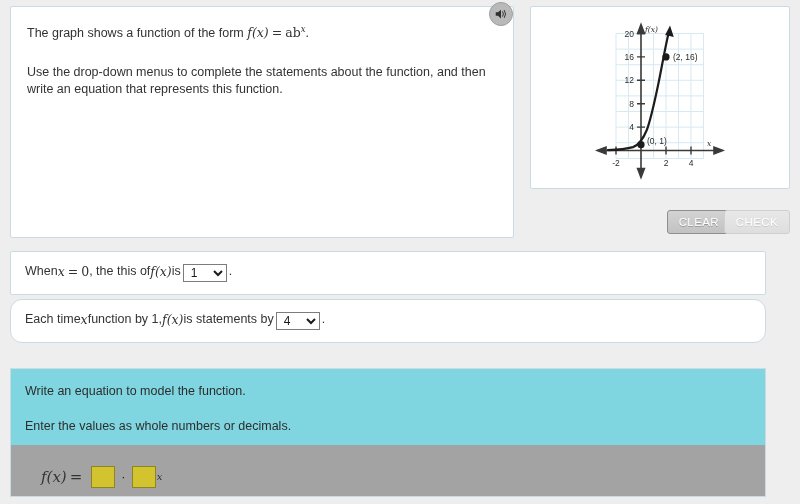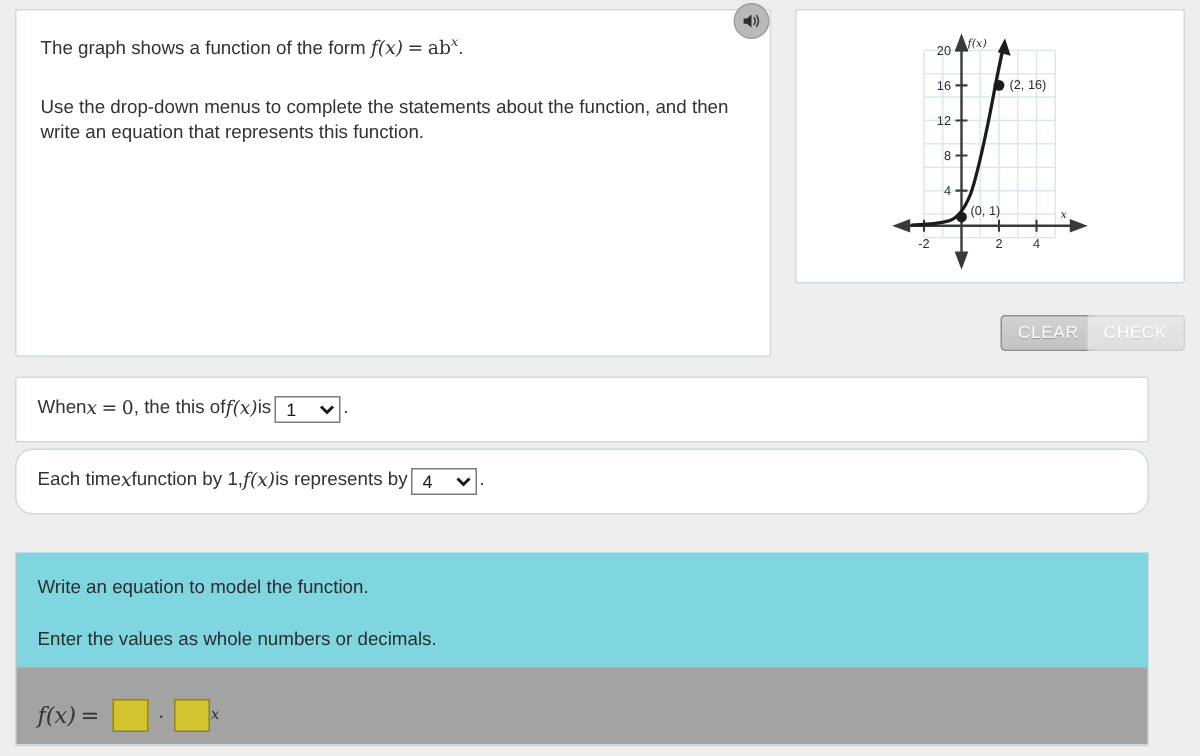--- a/index.html
+++ b/index.html
@@ -142,21 +142,21 @@
   .teal {
     background: #7fd6e0;
     padding: 14px 14px 15px 14px;
     height: 76px;
   }
   .teal-line { font-size: 12.5px; color: #2d2d2d; line-height: 16px; }
   .teal-line.second { margin-top: 19px; }
 
   .eq-row {
     display: flex; align-items: center;
-    padding: 12px 0 0 14px;
+    padding: 12px 0 0 30px;
     height: 51px;
   }
   .eq-lhs { font-size: 15px; margin-right: 6px; }
   .blank-box {
     display: inline-block;
     width: 24px; height: 22px;
     background: #d2c32f;
     border: 1px solid #8e8420;
     vertical-align: middle;
     cursor: text;
@@ -285,21 +285,21 @@
         <span>.</span>
     </span>
   </div>
 
   <div class="panel stmt-panel stmt-2">
     <span class="stmt-text">
       <span>Each time </span>
         <span class="mi">x</span>
         <span> function by 1, </span>
         <span class="mfn">f(x)</span>
-        <span> is represents by </span>
+        <span> is statements by </span>
         <select class="dd"><option value="1">1</option><option value="2">2</option><option value="4" selected="">4</option><option value="8">8</option><option value="16">16</option></select>
         <span>.</span>
     </span>
   </div>
 
   <div class="equation-panel">
     <div class="teal">
       <div class="teal-line">Write an equation to model the function.</div>
       <div class="teal-line second">Enter the values as whole numbers or decimals.</div>
     </div>

